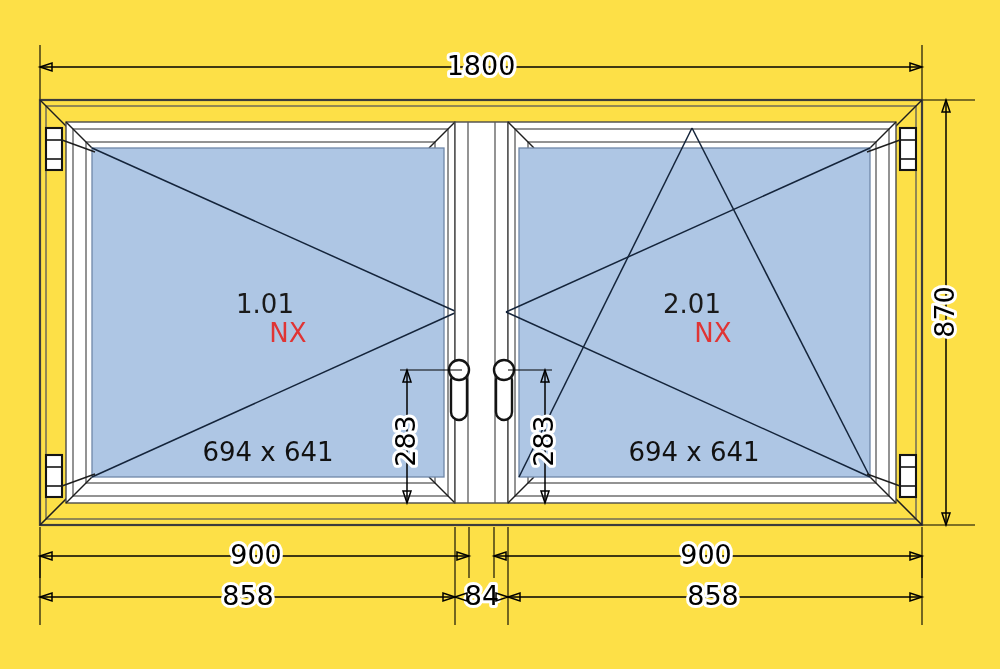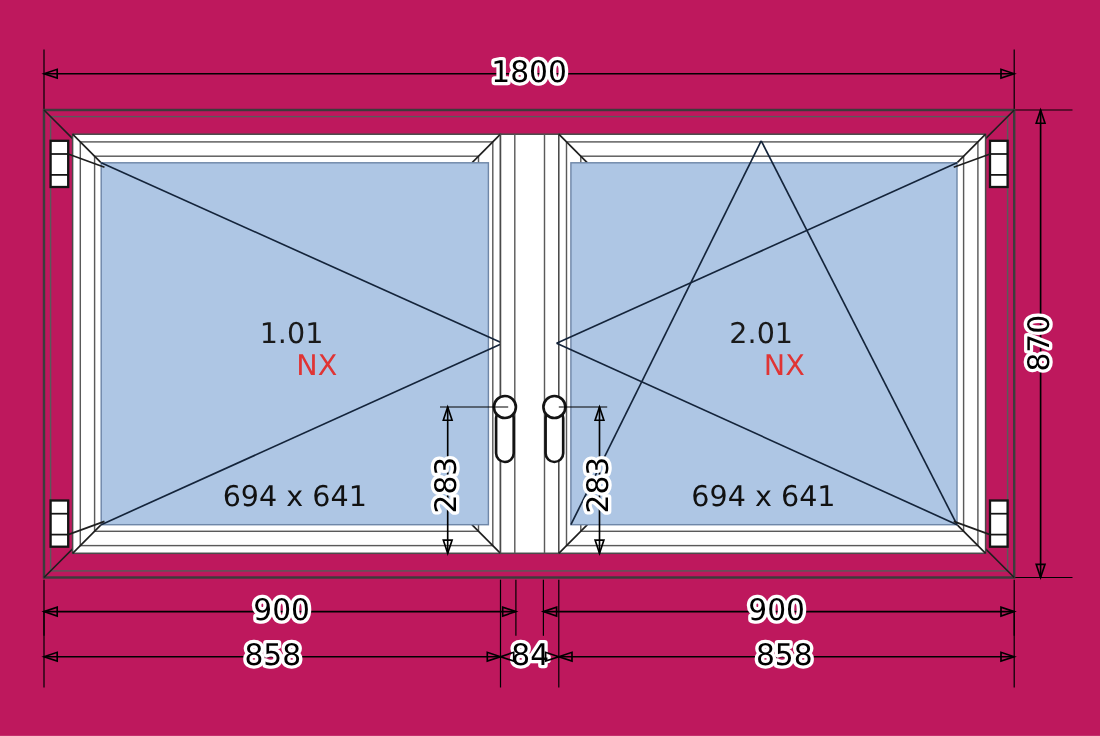--- a/index.html
+++ b/index.html
@@ -10,21 +10,21 @@
   body {
     width: 1000px;
     height: 669px;
     font-family: "DejaVu Sans", sans-serif;
     overflow: hidden;
   }
   #drawing-root {
     position: relative;
     width: 1000px;
     height: 669px;
-    background: #be185d;
+    background: #fde047;
   }
   svg#window-drawing {
     display: block;
     width: 1000px;
     height: 669px;
   }
   .dim-text-halo {
     font-family: "DejaVu Sans", sans-serif;
     font-size: 27px;
     fill: #000000;

